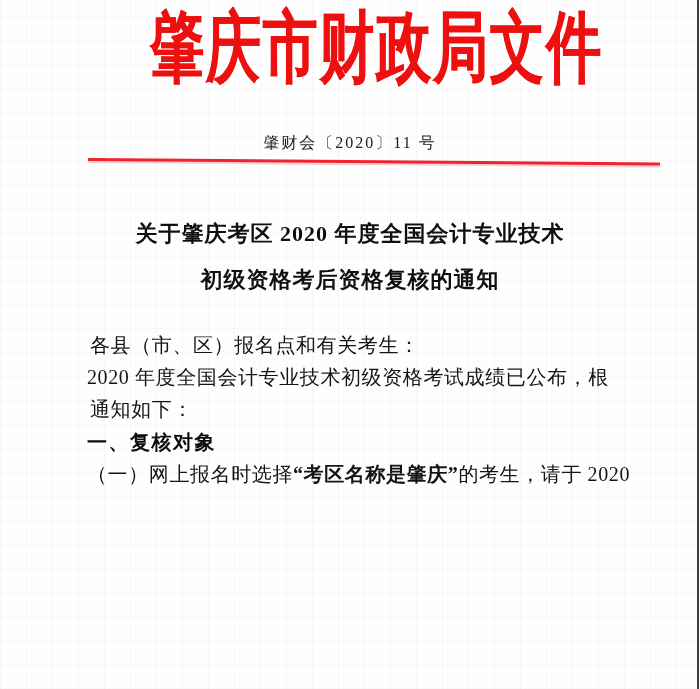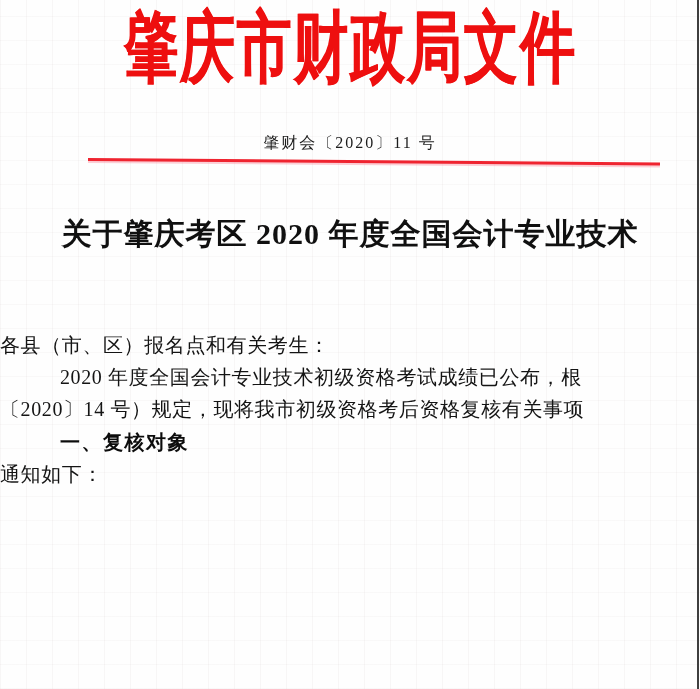--- a/index.html
+++ b/index.html
@@ -33,21 +33,21 @@
     width: 2px;
     background: var(--edge_gray);
   }
 
   
   .agency-header {
     position: absolute;
     top: 2px;
     left: 0;
     width: 100%;
-    text-align: center;
+    text-align: right;
     white-space: nowrap;
   }
   .agency-header .banner-text {
     display: inline-block;
     font-size: 78px;
     line-height: 92px;
     font-weight: bold;
     letter-spacing: 3px;
     color: var(--header_red);
     transform: scaleX(0.70);
@@ -81,42 +81,43 @@
   }
 
   
   .notice-title {
     position: absolute;
     top: 211px;
     left: 0;
     width: 100%;
     text-align: center;
     font-weight: bold;
-    font-size: 30px;
+    font-size: 22px;
     line-height: 46px;
     letter-spacing: 1px;
     color: #101010;
   }
 
   
   .doc-body {
     position: absolute;
     top: 329px;
     left: 0;
     right: 0;
   }
   .line {
     height: 32.2px;
     line-height: 32.2px;
+    padding-left: 90px;
     font-size: 20px;
     letter-spacing: 0.6px;
     white-space: nowrap;
     color: var(--text_black);
   }
-  .line.indent { padding-left: 60px; }
+  .line.indent { padding-left: 87px; }
   .line.heading {
     font-family: "Liberation Sans", "DejaVu Sans", sans-serif;
     font-weight: bold;
     font-size: 20px;
     letter-spacing: 1.5px;
     color: #0c0c0c;
   }
   .bold-run { font-weight: bold; }
 </style>
 </head>
@@ -127,25 +128,26 @@
   <div class="agency-header">
     <span class="banner-text">肇庆市财政局文件</span>
   </div>
 
   <div class="doc-number">肇财会〔2020〕11 号</div>
 
   <div class="red-divider"></div>
 
   <div class="notice-title">
     <div>关于肇庆考区 2020 年度全国会计专业技术</div>
+    <div>初级资格考后资格复核的通知</div>
   </div>
 
   <div class="doc-body">
       <div class="line"><span>各县（市、区）报名点和有关考生：</span></div>
       <div class="line indent"><span>2020 年度全国会计专业技术初级资格考试成绩已公布，根</span></div>
-      <div class="line"><span>〔2020〕14 号）规定，现将我市初级资格考后资格复核有关事项</span></div>
+      <div class="line"><span>通知如下：</span></div>
       <div class="line indent heading"><span class="bold-run">一、复核对象</span></div>
-      <div class="line"><span>通知如下：</span></div>
+      <div class="line indent"><span>（一）网上报名时选择</span><span class="bold-run">“考区名称是肇庆”</span><span>的考生，请于 2020</span></div>
     </div>
 
   <div class="page-edge"></div>
 
 </div>
 
 </body></html>

